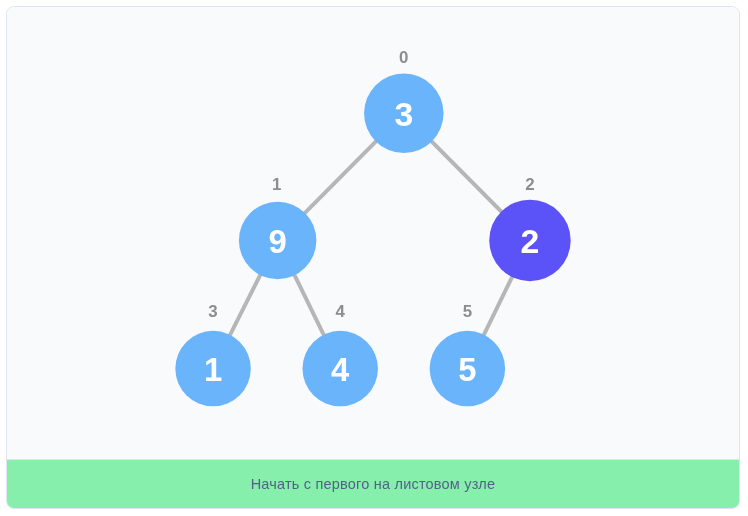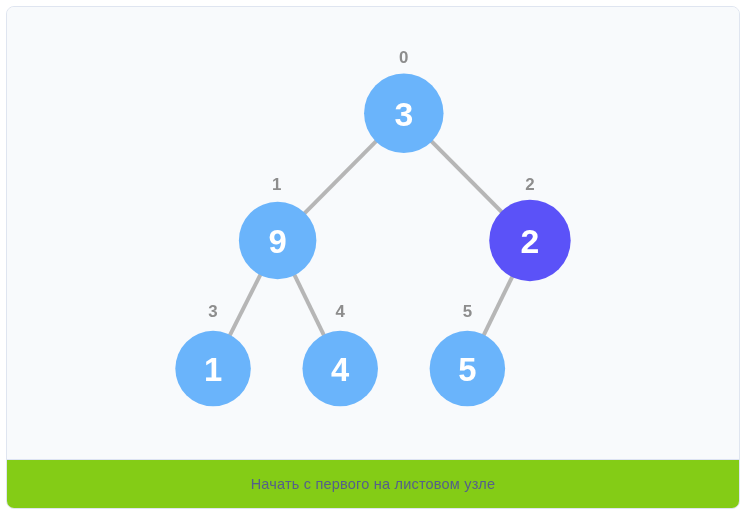--- a/index.html
+++ b/index.html
@@ -38,21 +38,21 @@
     position: absolute;
     left: 0;
     top: 0;
     width: 100%;
     height: 100%;
     display: block;
   }
   .footer {
     flex: 0 0 auto;
     height: 48px;
-    background: #84cc16;
+    background: #86efac;
     border-top: 1px solid #dde3f3;
     display: flex;
     align-items: center;
     justify-content: center;
   }
   .footer-text {
     font-size: 14.5px;
     color: #55608a;
     letter-spacing: 0.2px;
     font-family: "Liberation Sans", sans-serif;

